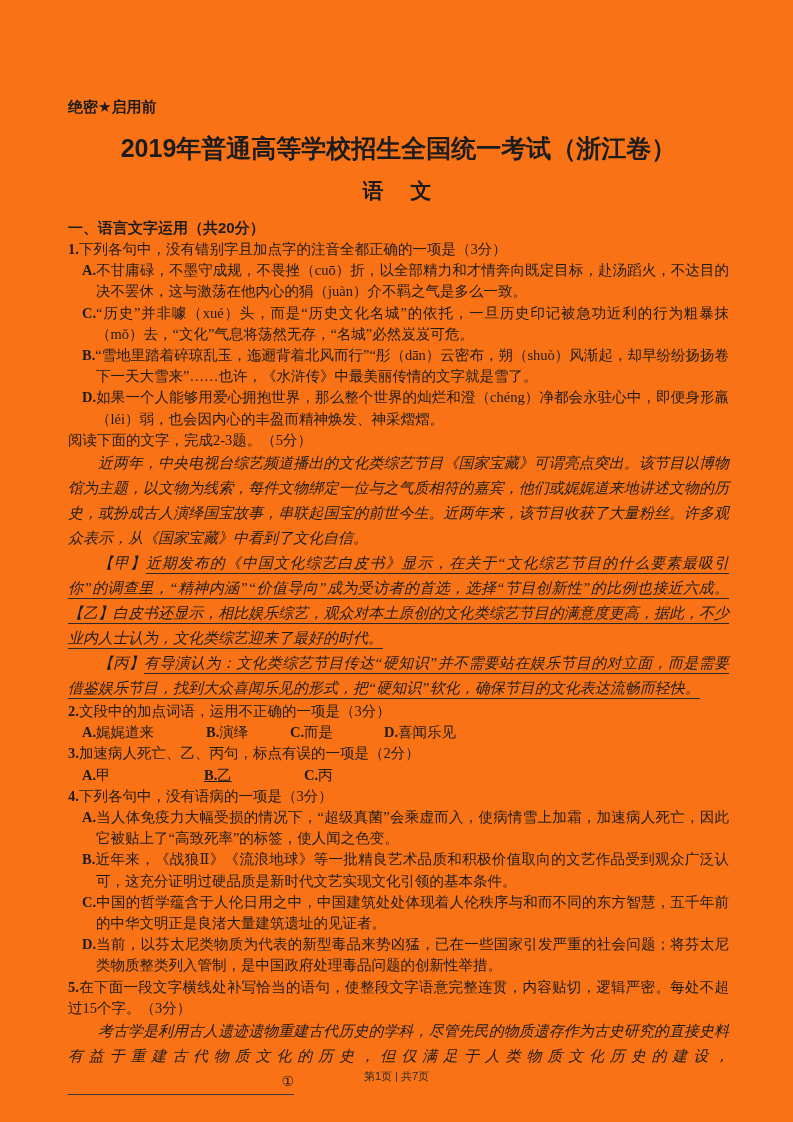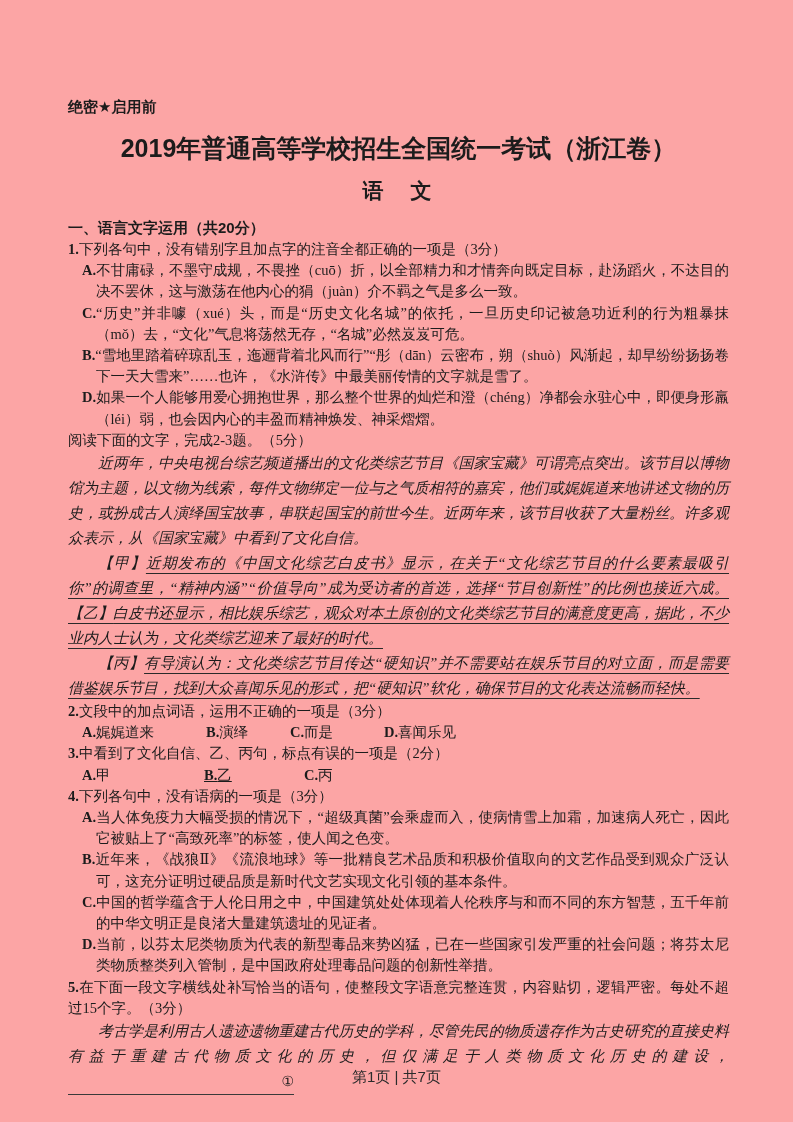--- a/index.html
+++ b/index.html
@@ -1,21 +1,21 @@
 <!DOCTYPE html>
 <html><head>
 <meta charset="utf-8">
 <style>
   html,body { margin:0; padding:0; background:#ffffff; }
   .page {
     position:relative;
     width:793px; height:1122px;
     box-sizing:border-box;
     padding:97px 64px 0 68px;
-    background:#fca5a5;
+    background:#f97316;
     font-family:"Liberation Serif","DejaVu Serif",serif;
     color:#1c1c1c;
     font-size:14.5px;
     line-height:21.2px;
     overflow:hidden;
   }
   .classification {
     font-family:"Liberation Sans","DejaVu Sans",sans-serif;
     font-weight:700; font-size:15px; line-height:20px;
   }
@@ -58,21 +58,21 @@
   .blank {
     display:inline-block; width:226px;
     border-bottom:1.6px solid #3a3a3a;
     text-align:right; vertical-align:baseline;
   }
   .circ { font-style:normal; font-size:14px; line-height:1; }
   .footer {
     position:absolute; left:0; top:1066px; width:100%;
     text-align:center;
     font-family:"Liberation Sans","DejaVu Sans",sans-serif;
-    font-size:15px; color:#2b2b2b;
+    font-size:11px; color:#2b2b2b;
   }
 </style>
 </head>
 <body>
 
 <div class="page">
 
   <div class="classification">绝密★启用前</div>
 
   <div class="title">2019年普通高等学校招生全国统一考试（浙江卷）</div>
@@ -88,21 +88,21 @@
   <p class="option"><span class="olabel">D.</span><span>如果一个人能够用爱心拥抱世界，那么整个世界的灿烂和澄（chéng）净都会永驻心中，即便身形羸（léi）弱，也会因内心的丰盈而精神焕发、神采熠熠。</span></p>
 
   <p>阅读下面的文字，完成2-3题。（5分）</p>
   <p class="kai indent2">近两年，中央电视台综艺频道播出的文化类综艺节目《国家宝藏》可谓亮点突出。该节目以博物馆为主题，以文物为线索，每件文物绑定一位与之气质相符的嘉宾，他们或娓娓道来地讲述文物的历史，或扮成古人演绎国宝故事，串联起国宝的前世今生。近两年来，该节目收获了大量粉丝。许多观众表示，从《国家宝藏》中看到了文化自信。</p>
   <p class="kai indent2"><span>【甲】</span><span class="ul">近期发布的《中国文化综艺白皮书》显示，在关于“文化综艺节目的什么要素最吸引你”的调查里，“精神内涵”“价值导向”成为受访者的首选，选择“节目创新性”的比例也接近六成。</span><span class="ul">【乙】</span><span class="ul">白皮书还显示，相比娱乐综艺，观众对本土原创的文化类综艺节目的满意度更高，据此，不少业内人士认为，文化类综艺迎来了最好的时代。</span></p>
   <p class="kai indent2"><span>【丙】</span><span class="ul">有导演认为：文化类综艺节目传达“硬知识”并不需要站在娱乐节目的对立面，而是需要借鉴娱乐节目，找到大众喜闻乐见的形式，把“硬知识”软化，确保节目的文化表达流畅而轻快。</span></p>
 
   <p class="stem"><span class="qnum">2.</span><span>文段中的加点词语，运用不正确的一项是（3分）</span></p>
   <p class="opt-row"><span class="cell q2A"><span class="olabel">A.</span><span>娓娓道来</span></span><span class="cell q2B"><span class="olabel">B.</span><span>演绎</span></span><span class="cell q2C"><span class="olabel">C.</span><span>而是</span></span><span class="cell"><span class="olabel">D.</span><span>喜闻乐见</span></span></p>
 
-  <p class="stem"><span class="qnum">3.</span><span>中看到了文化自信、乙、丙句，标点有误的一项是（2分）</span></p>
+  <p class="stem"><span class="qnum">3.</span><span>加速病人死亡、乙、丙句，标点有误的一项是（2分）</span></p>
   <p class="opt-row"><span class="cell q3A"><span class="olabel">A.</span><span>甲</span></span><span class="cell q3B"><span class="olabel">B.</span><span>乙</span></span><span class="cell"><span class="olabel">C.</span><span>丙</span></span></p>
 
   <p class="stem"><span class="qnum">4.</span><span>下列各句中，没有语病的一项是（3分）</span></p>
   <p class="option"><span class="olabel">A.</span><span>当人体免疫力大幅受损的情况下，“超级真菌”会乘虚而入，使病情雪上加霜，加速病人死亡，因此它被贴上了“高致死率”的标签，使人闻之色变。</span></p>
   <p class="option"><span class="olabel">B.</span><span>近年来，《战狼Ⅱ》《流浪地球》等一批精良艺术品质和积极价值取向的文艺作品受到观众广泛认可，这充分证明过硬品质是新时代文艺实现文化引领的基本条件。</span></p>
   <p class="option"><span class="olabel">C.</span><span>中国的哲学蕴含于人伦日用之中，中国建筑处处体现着人伦秩序与和而不同的东方智慧，五千年前的中华文明正是良渚大量建筑遗址的见证者。</span></p>
   <p class="option"><span class="olabel">D.</span><span>当前，以芬太尼类物质为代表的新型毒品来势凶猛，已在一些国家引发严重的社会问题；将芬太尼类物质整类列入管制，是中国政府处理毒品问题的创新性举措。</span></p>
 
   <p class="stem"><span class="qnum">5.</span><span>在下面一段文字横线处补写恰当的语句，使整段文字语意完整连贯，内容贴切，逻辑严密。每处不超过15个字。（3分）</span></p>
   <p class="kai indent2"><span>考古学是利用古人遗迹遗物重建古代历史的学科，尽管先民的物质遗存作为古史研究的直接史料有益于重建古代物质文化的历史，但仅满足于人类物质文化历史的建设，</span><span class="blank"><span class="circ">①</span></span></p>

